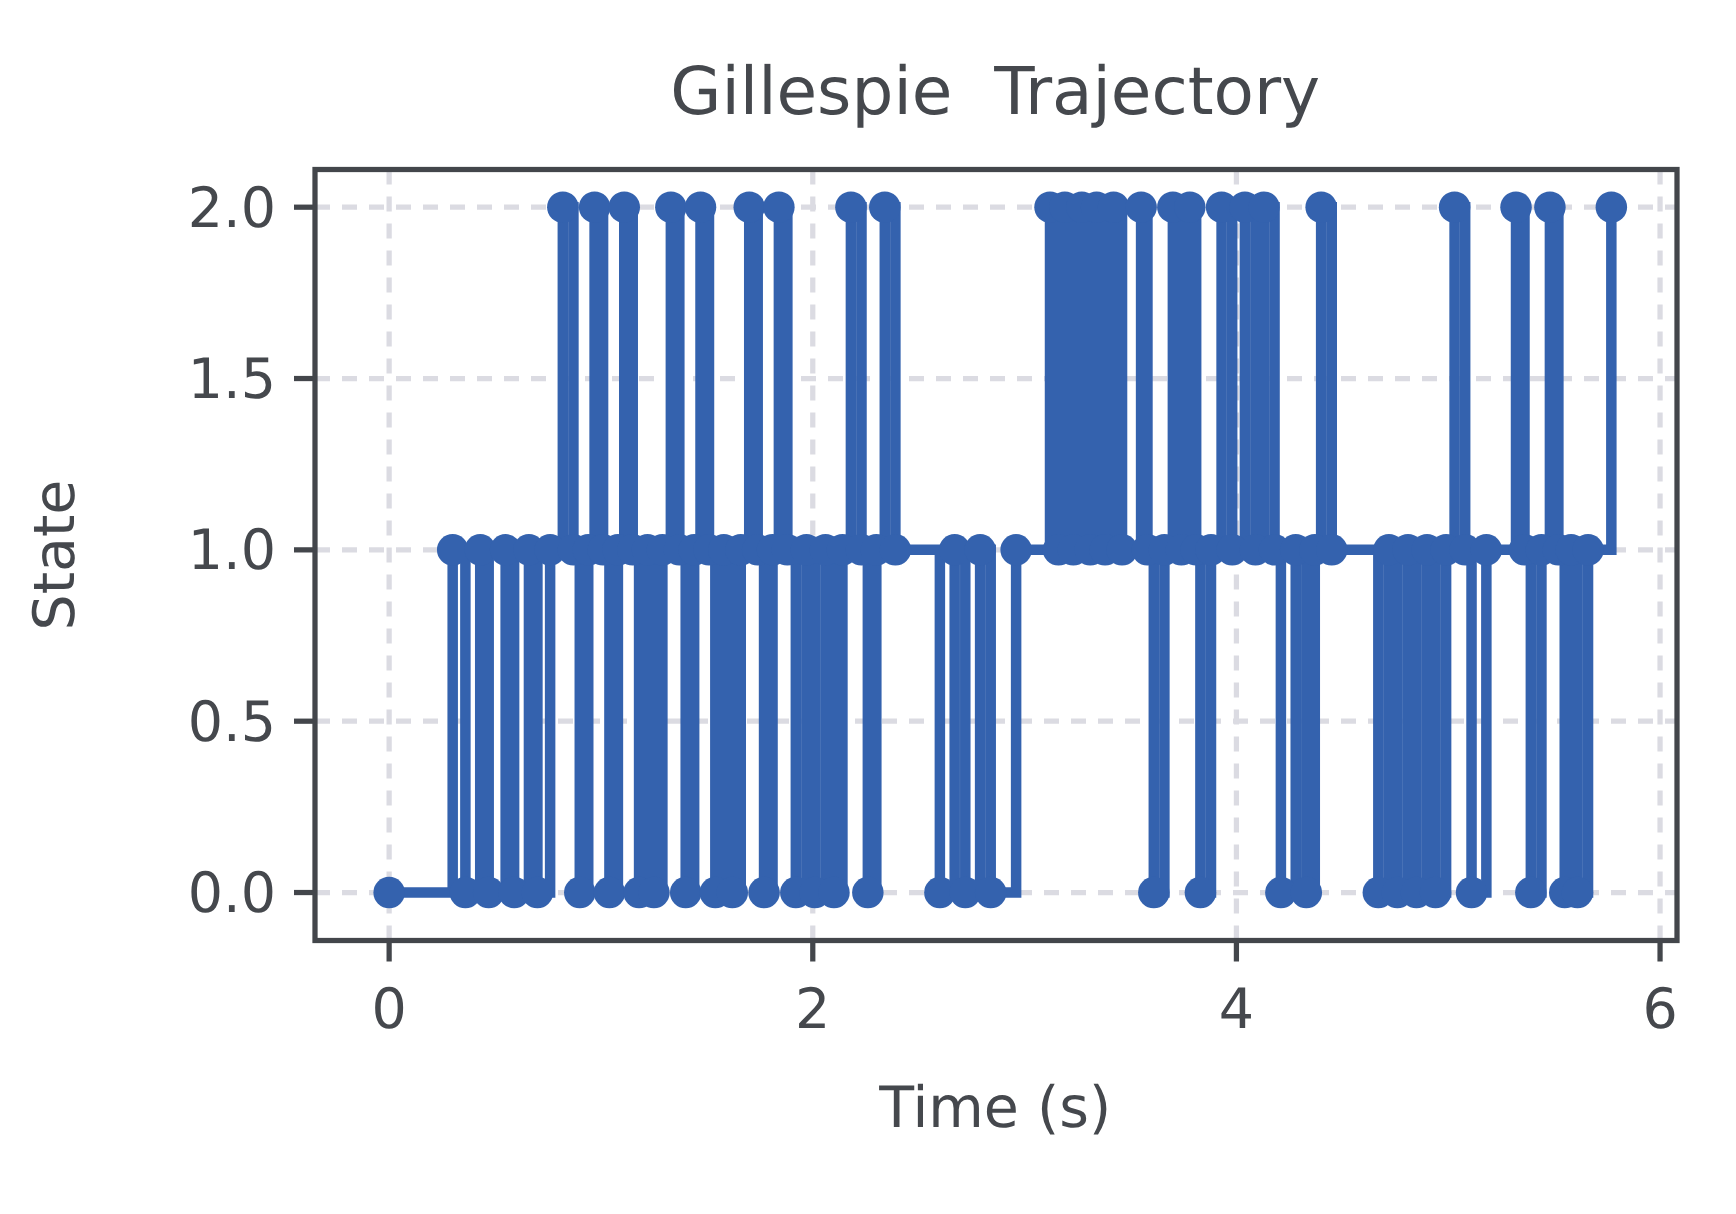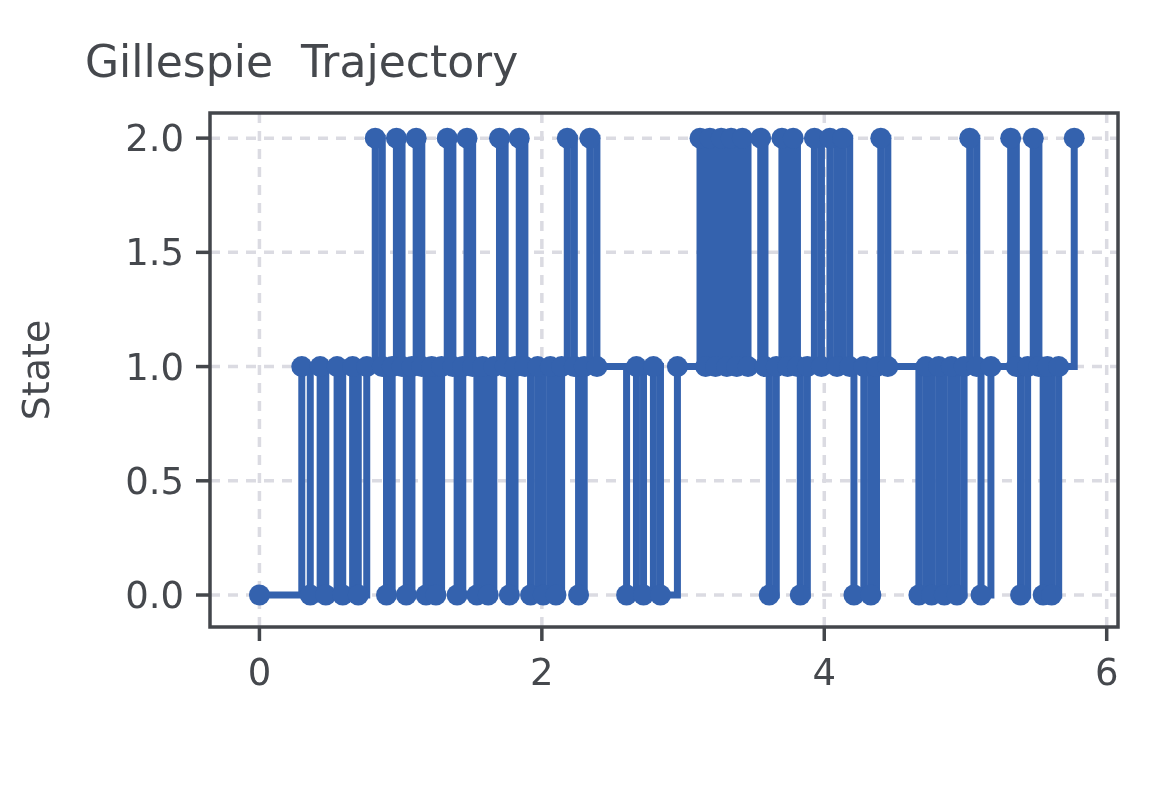--- a/index.html
+++ b/index.html
@@ -7,21 +7,21 @@
     position:relative;
     width:1157px;height:809px;
     background:#ffffff;
     font-family:"DejaVu Sans","Liberation Sans",sans-serif;
     overflow:hidden;
   }
   #chart-svg{position:absolute;left:0;top:0;}
   .fig-text{position:absolute;white-space:pre;}
   #chart-title{
     left:0;right:0;top:36px;
-    text-align:left;
+    text-align:center;
     font-size:44px;
     color:#45484d;
   }
   
   #chart-title span{position:relative;left:85px;}
   #x-axis-label{
     left:0;right:0;top:716px;
     text-align:center;
     font-size:38px;
     color:#45484d;
@@ -178,15 +178,16 @@
       <circle cx="1043.1570762052877" cy="595.0177777777777" r="10.5" fill="#3462ae"></circle>
       <circle cx="1047.3934681181959" cy="366.5733333333333" r="10.5" fill="#3462ae"></circle>
       <circle cx="1051.6298600311043" cy="595.0177777777777" r="10.5" fill="#3462ae"></circle>
       <circle cx="1058.6905132192846" cy="366.5733333333333" r="10.5" fill="#3462ae"></circle>
       <circle cx="1074.2239502332814" cy="138.12888888888887" r="10.5" fill="#3462ae"></circle>
       <rect x="210" y="113" width="908" height="514" fill="none" stroke="#43464b" stroke-width="3.5"></rect>
     </svg>
 
   <div id="chart-title" class="fig-text"><span>Gillespie  Trajectory</span></div>
 
+  <div id="x-axis-label" class="fig-text"><span>Time (s)</span></div>
 
   <div id="y-axis-label" class="fig-text">State</div>
 </div>
 
 </body></html>

